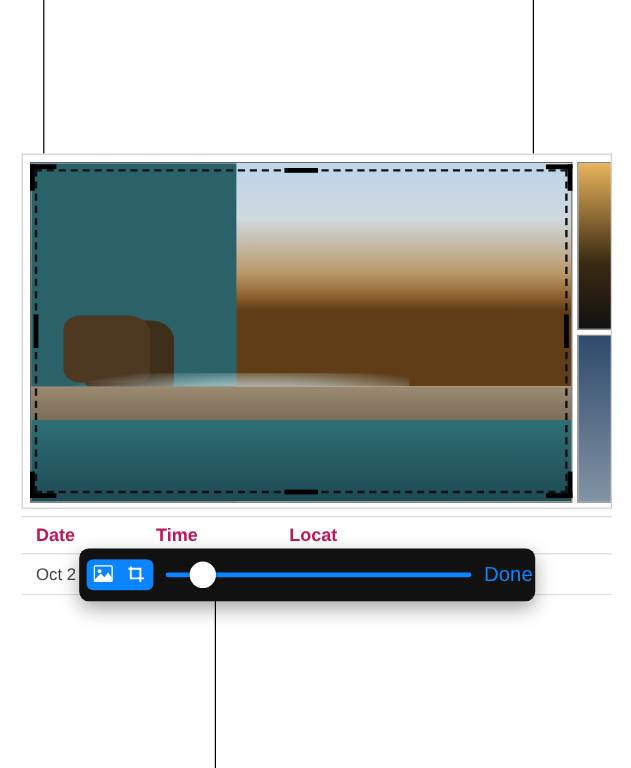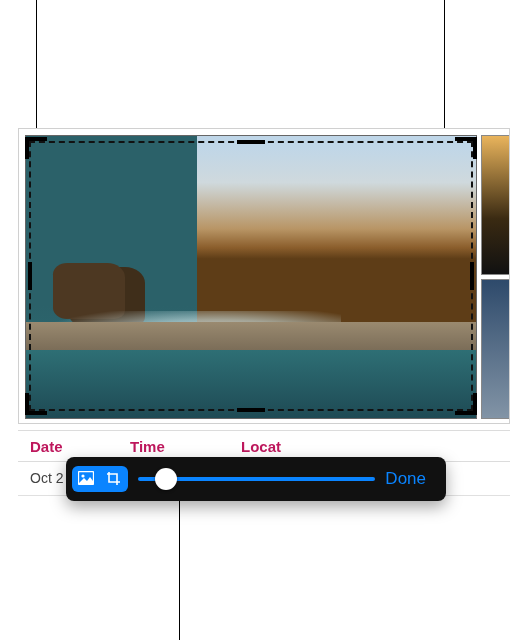--- a/index.html
+++ b/index.html
@@ -88,21 +88,21 @@
       border-bottom:1px solid #e0e0e0;
       display:flex; font-size:14px; color:#444;
     }
     .row1 .cell { padding:0 12px; line-height:33px; white-space:nowrap; overflow:hidden; }
 
     
     .toolbar {
       position:absolute; left:66px; top:457px;
       width:380px; height:44px;
       background:#111; border-radius:8px;
-      display:flex; align-items:center; padding:0 20px 0 6px;
+      display:flex; align-items:center; padding:0 2px 0 6px;
       box-shadow:0 6px 16px rgba(0,0,0,.35);
     }
     .seg { display:flex; background:#1c1c1c; border-radius:6px; overflow:hidden; }
     .seg button { width:28px; height:26px; border:none; background:transparent; display:flex; align-items:center; justify-content:center; cursor:pointer; }
     .seg button.active { background:#0a84ff; }
     .seg svg { width:16px; height:14px; }
     .slider-wrap { flex:1; position:relative; height:44px; margin:0 10px; display:flex; align-items:center; }
     .slider-track { width:100%; height:4px; background:#0a84ff; border-radius:2px; }
     .slider-knob { position:absolute; top:50%; width:22px; height:22px; background:#fff; border-radius:50%; transform:translate(-50%,-50%); box-shadow:0 1px 3px rgba(0,0,0,.5); cursor:grab; }
     .done { color:#0a84ff; font-size:17px; background:none; border:none; cursor:pointer; font-family:inherit; }

